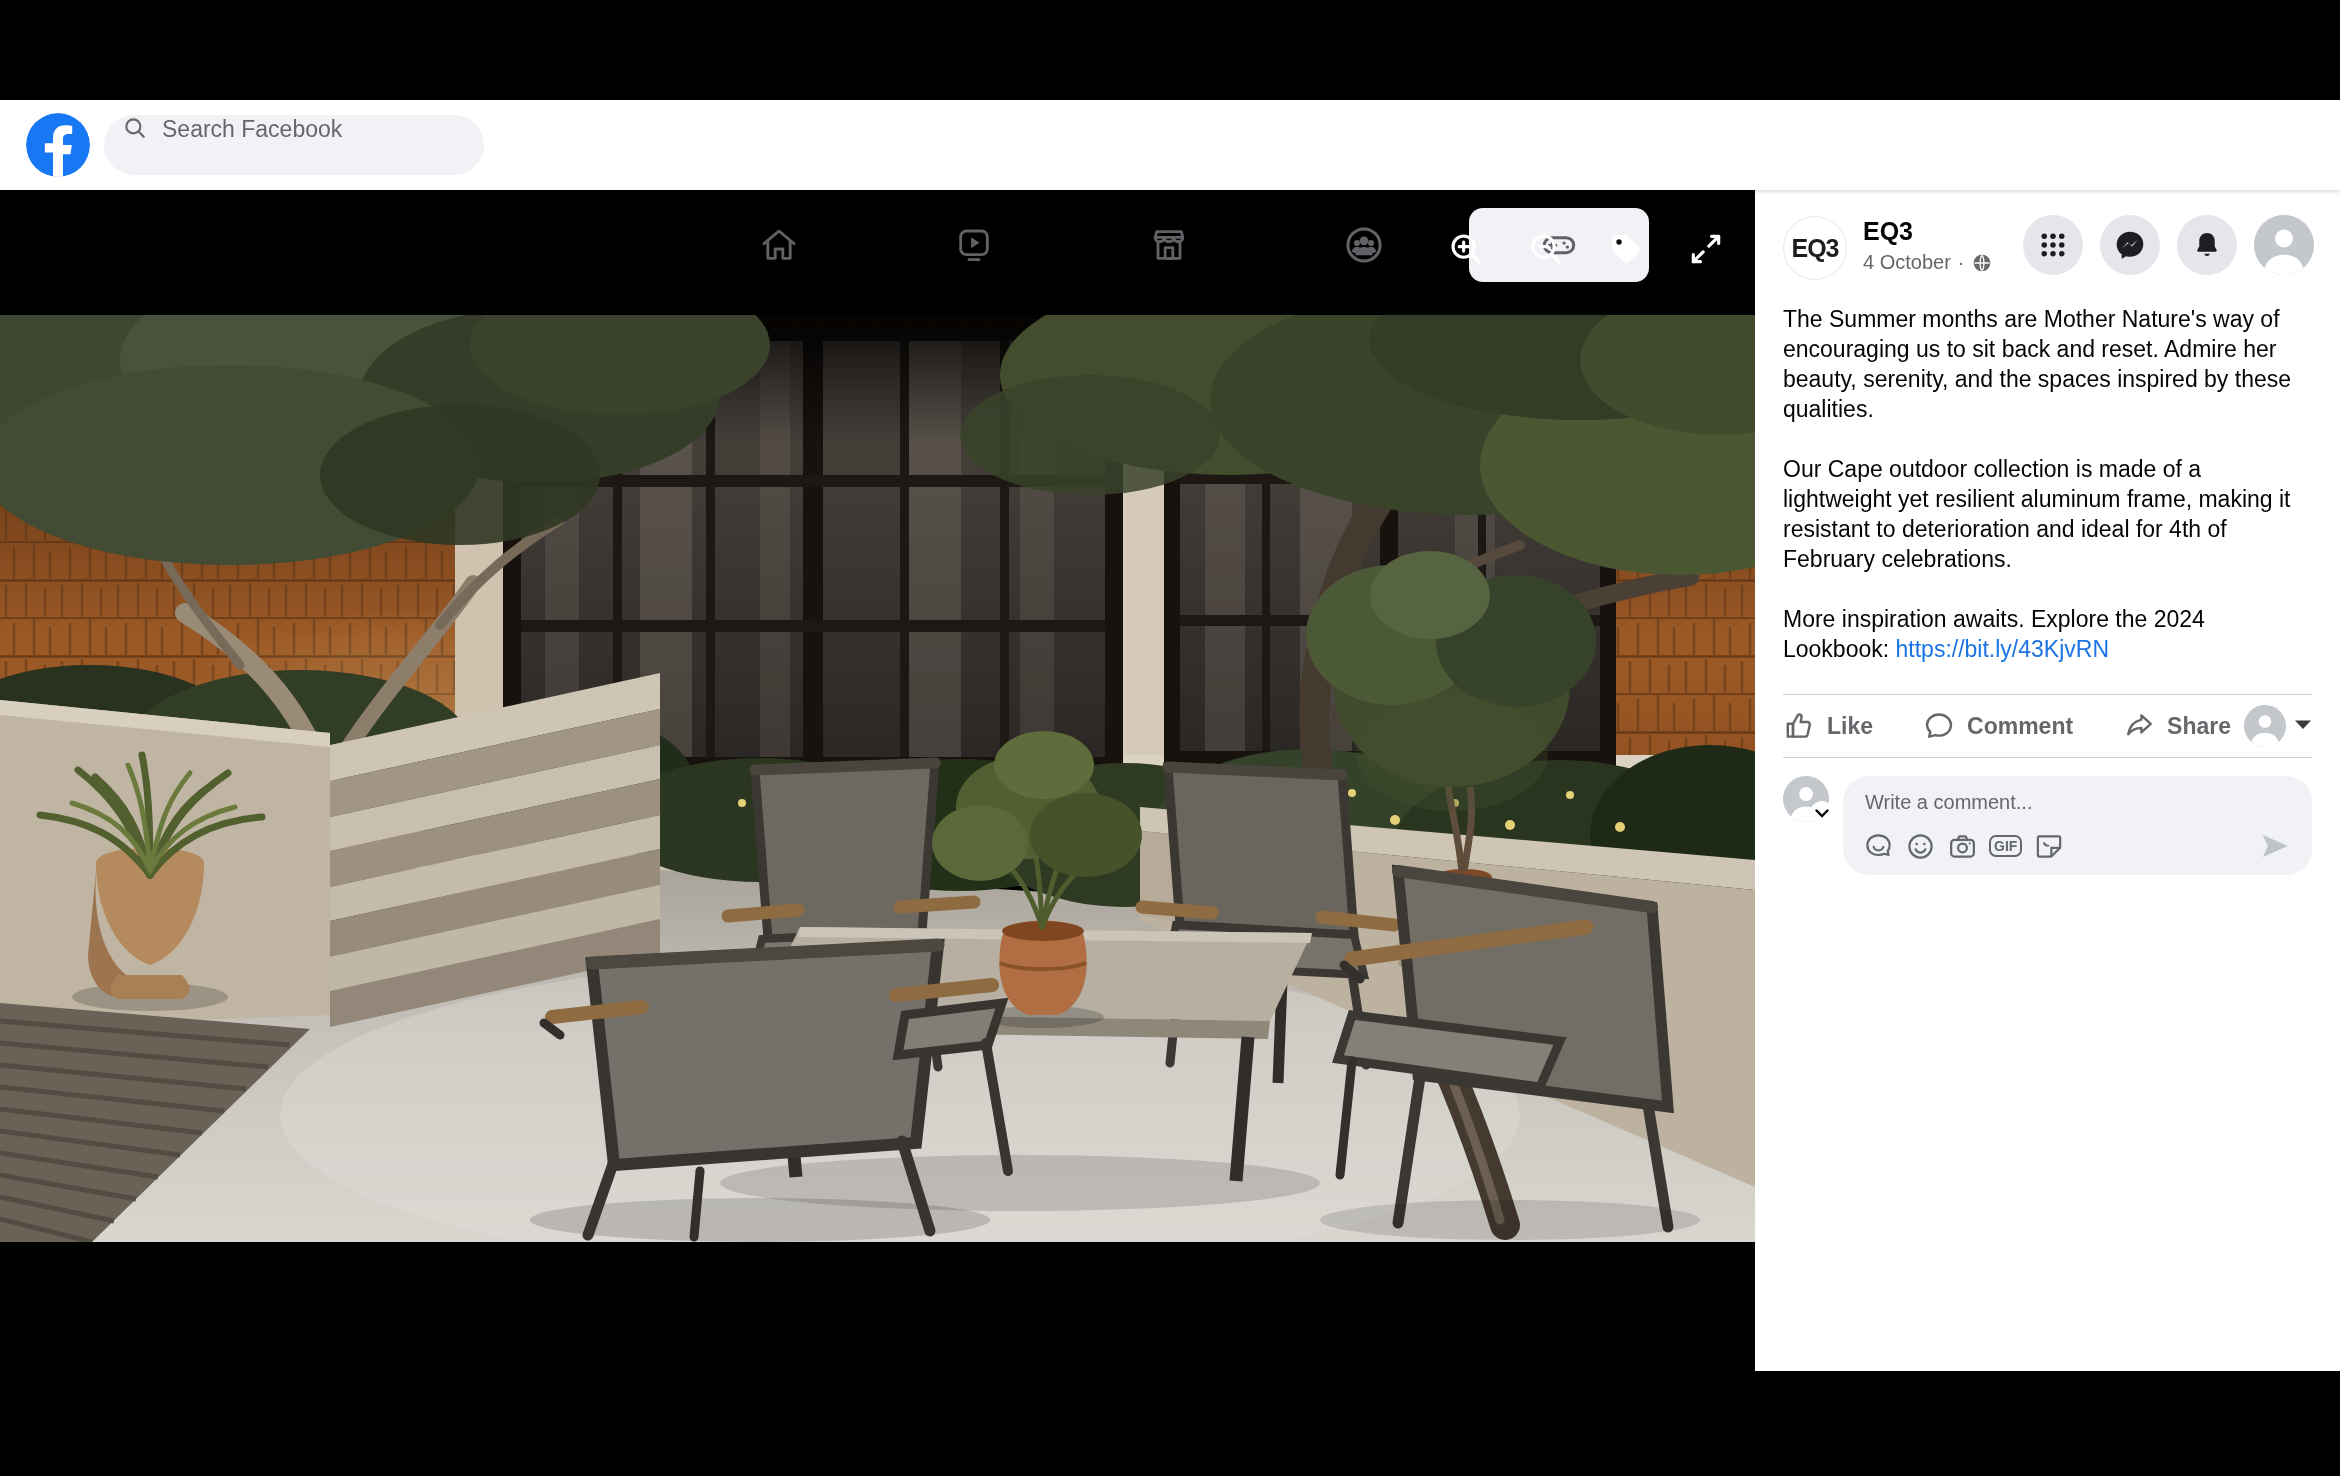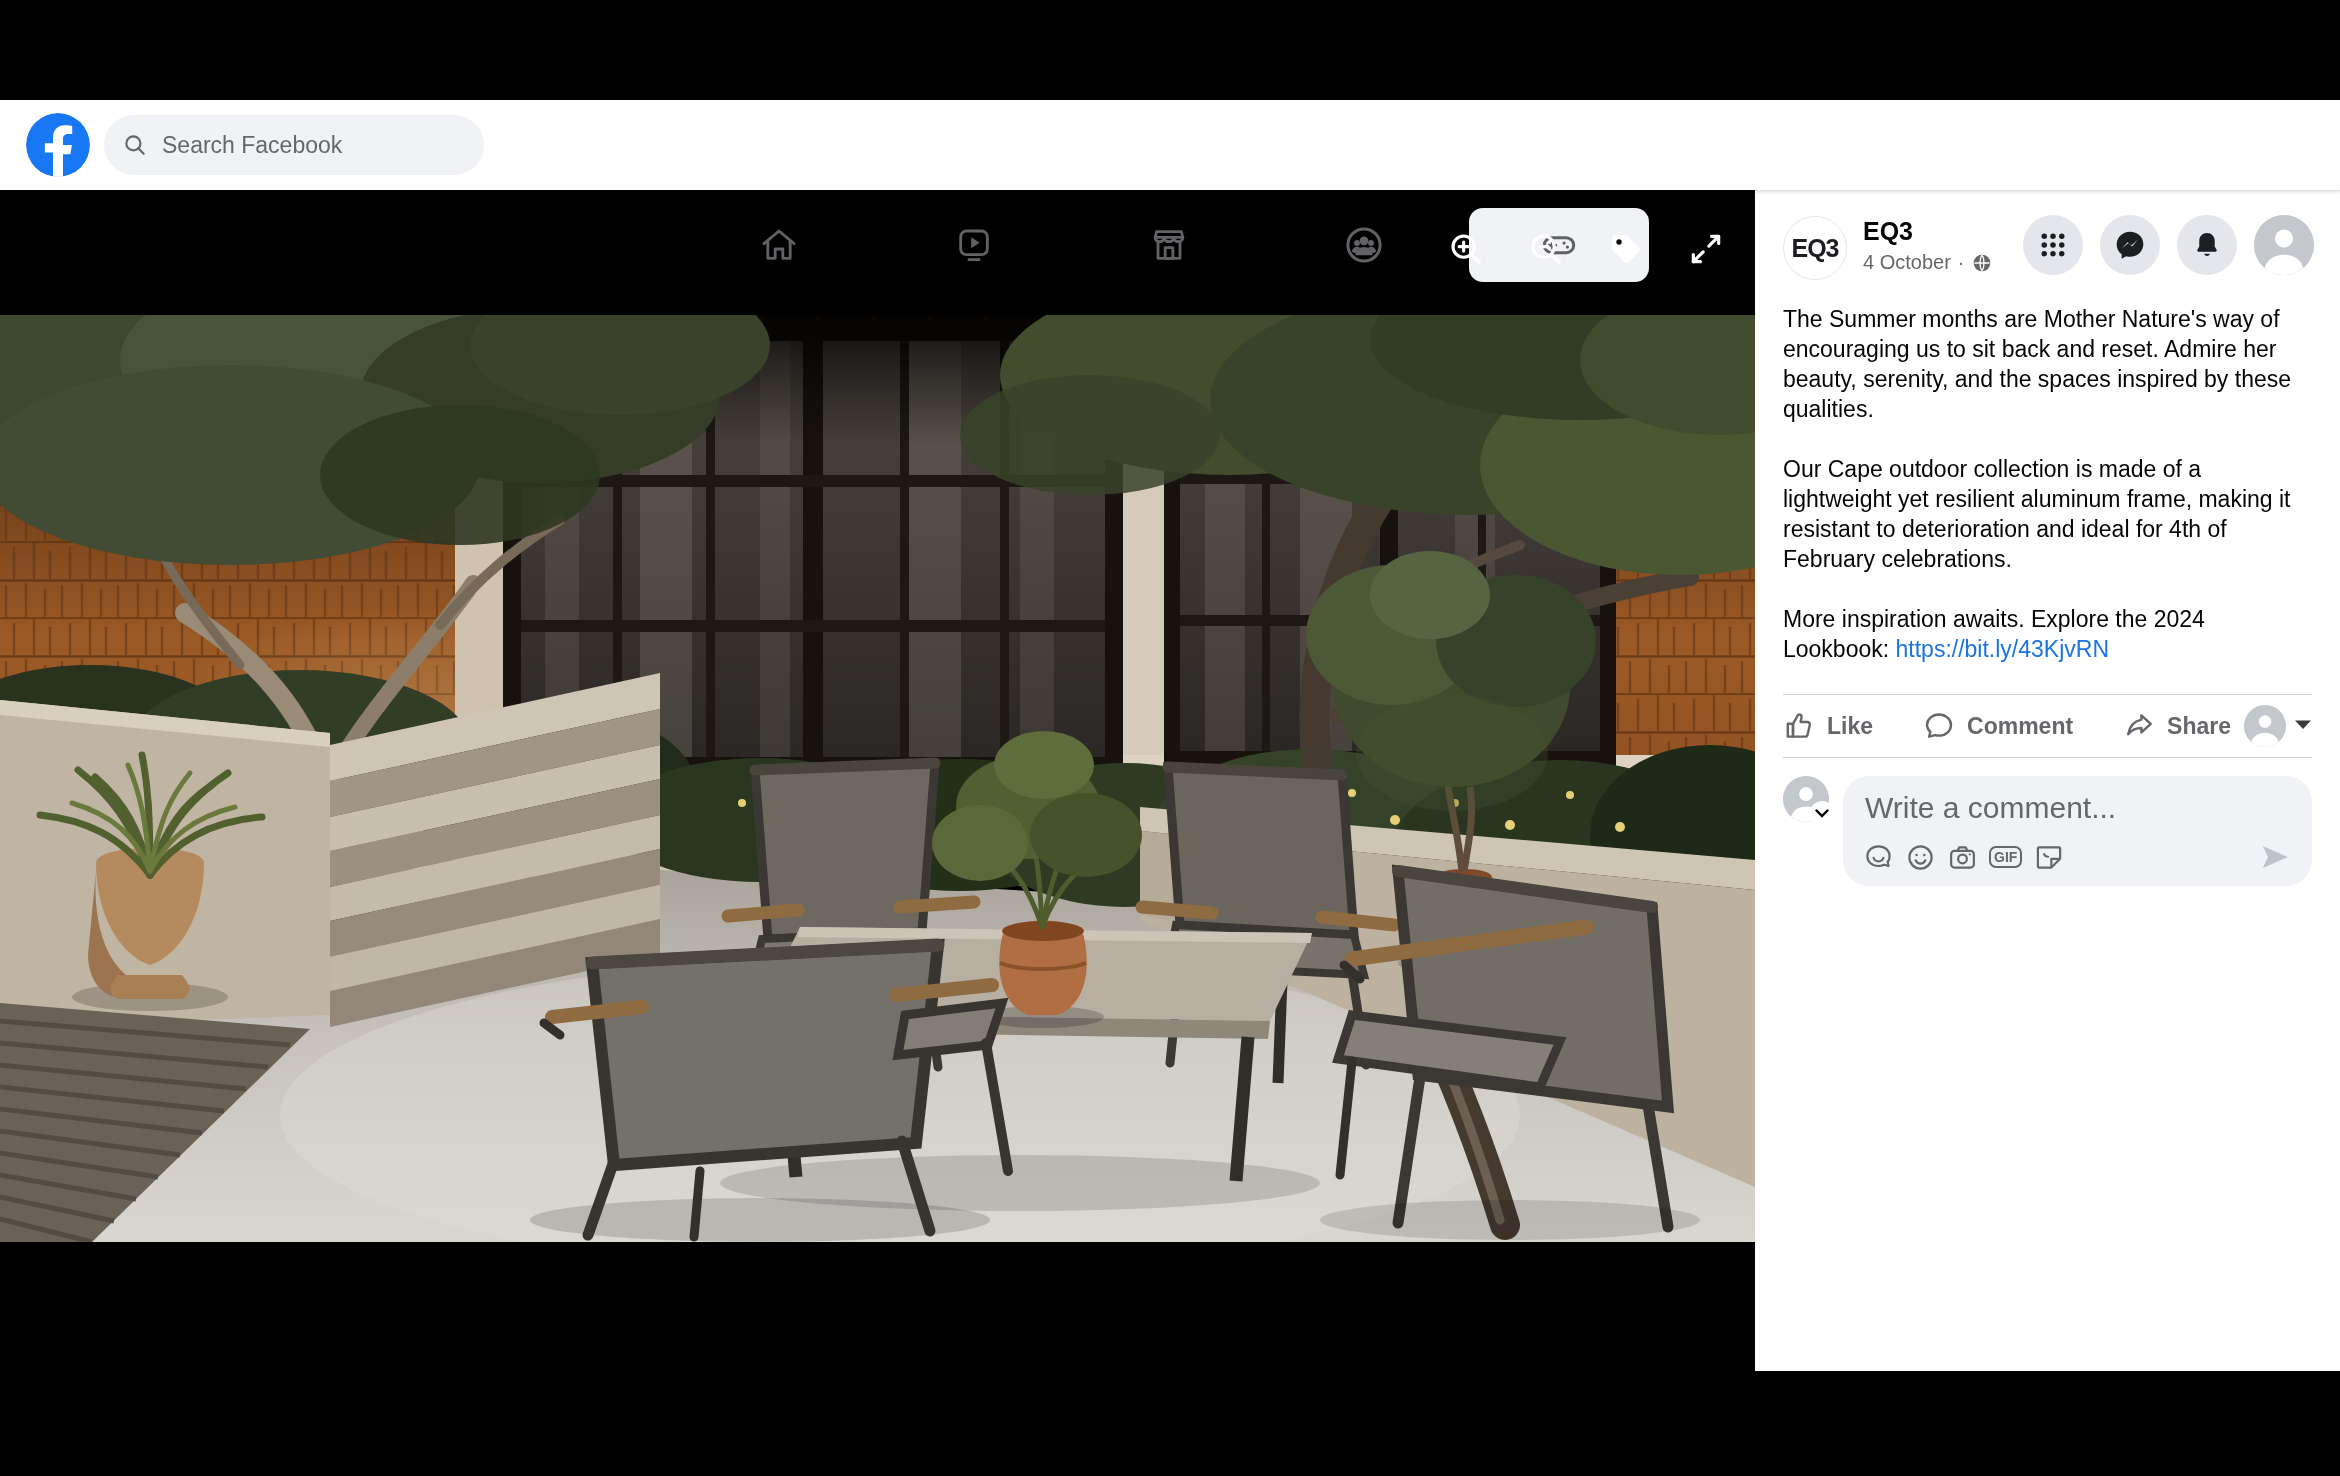--- a/index.html
+++ b/index.html
@@ -1,21 +1,21 @@
 <!DOCTYPE html>
 <html><head>
 <meta charset="utf-8">
 <style>
   html,body{margin:0;padding:0;background:#000;}
   #app{position:relative;width:2340px;height:1476px;overflow:hidden;background:#000;font-family:"Liberation Sans",sans-serif;}
 
   
   .topbar{position:absolute;left:0;top:100px;width:2340px;height:90px;background:#fff;box-shadow:0 1px 4px rgba(0,0,0,.2);z-index:5;}
   .fb-logo{position:absolute;left:26px;top:13px;width:64px;height:64px;border-radius:50%;}
-  .search-pill{position:absolute;left:104px;top:15px;width:380px;height:60px;border-radius:30px;background:#f0f2f5;display:flex;align-items:center;padding-left:18px;box-sizing:border-box;}
+  .search-pill{position:absolute;left:104px;top:15px;width:380px;height:60px;border-radius:30px;background:#f0f2f5;display:flex;align-items:flex-start;padding-left:18px;box-sizing:border-box;}
   .search-pill svg{flex:0 0 auto;}
   .search-input{border:none;outline:none;background:transparent;font-size:23px;color:#050505;margin-left:12px;width:300px;font-family:"Liberation Sans",sans-serif;}
   .search-input::placeholder{color:#65676b;}
   .navtabs{position:absolute;left:681px;top:100px;height:90px;display:flex;}
   .nav-item{width:195px;height:90px;display:flex;align-items:center;justify-content:center;position:relative;cursor:pointer;}
   .nav-pill{position:absolute;left:8px;top:8px;width:180px;height:74px;border-radius:14px;background:#f0f2f5;}
   .nav-item svg{position:relative;}
   .chrome-right{position:absolute;right:26px;top:115px;display:flex;gap:17px;}
   .circle-btn{width:60px;height:60px;border-radius:50%;background:#e4e6eb;display:flex;align-items:center;justify-content:center;cursor:pointer;}
   .circle-btn.avatar{background:#ccd0d5;overflow:hidden;}
@@ -43,21 +43,21 @@
   .actions-row{display:flex;align-items:center;height:62px;color:#65676b;}
   .action-btn{display:flex;align-items:center;gap:12px;font-size:23px;font-weight:600;cursor:pointer;margin-right:50px;}
   .actions-spacer{flex:1;}
   .mini-avatar{width:42px;height:42px;border-radius:50%;background:#ccd0d5;overflow:hidden;display:flex;align-items:flex-end;justify-content:center;cursor:pointer;}
   .caret{margin-left:8px;cursor:pointer;}
   .composer{display:flex;gap:14px;margin-top:18px;}
   .composer-avatar{position:relative;width:46px;height:46px;flex:0 0 auto;cursor:pointer;}
   .composer-avatar .ava{width:46px;height:46px;border-radius:50%;background:#ccd0d5;overflow:hidden;display:block;}
   .ava-badge{position:absolute;right:-5px;bottom:-3px;width:24px;height:24px;border-radius:50%;background:#fff;display:flex;align-items:center;justify-content:center;}
   .comment-box{flex:1;background:#f0f2f5;border-radius:26px;padding:14px 20px 12px;box-sizing:border-box;}
-  .comment-input{width:100%;border:none;outline:none;background:transparent;font-size:30px;color:#050505;font-family:"Liberation Sans",sans-serif;}
+  .comment-input{width:100%;border:none;outline:none;background:transparent;font-size:20px;color:#050505;font-family:"Liberation Sans",sans-serif;}
   .comment-input::placeholder{color:#65676b;}
   .comment-tools{display:flex;align-items:center;gap:11px;margin-top:14px;}
   .ct-btn{display:flex;align-items:center;justify-content:center;cursor:pointer;color:#64676b;}
   .gif-badge{border:2px solid #64676b;border-radius:7px;font-size:14px;font-weight:bold;color:#64676b;padding:2px 3px;line-height:14px;}
   .send-btn{margin-left:auto;cursor:pointer;}
 </style>
 </head>
 <body>
 
 <div id="app">

